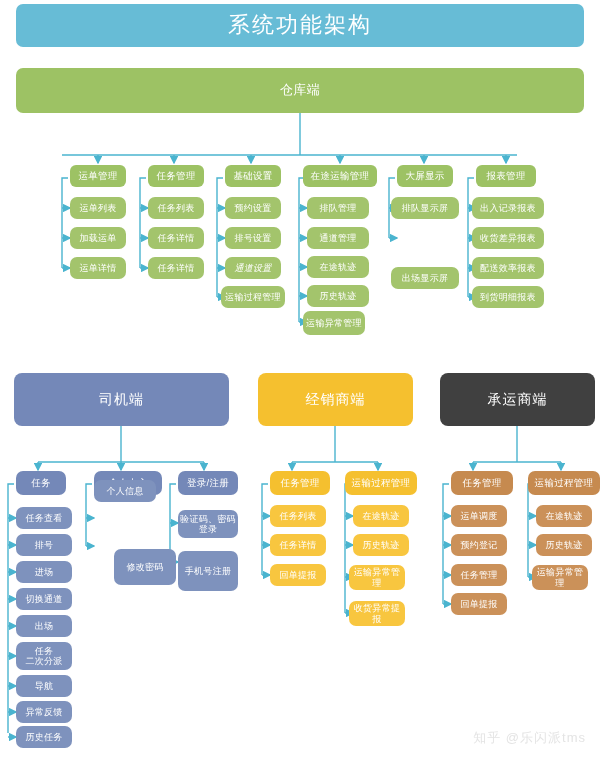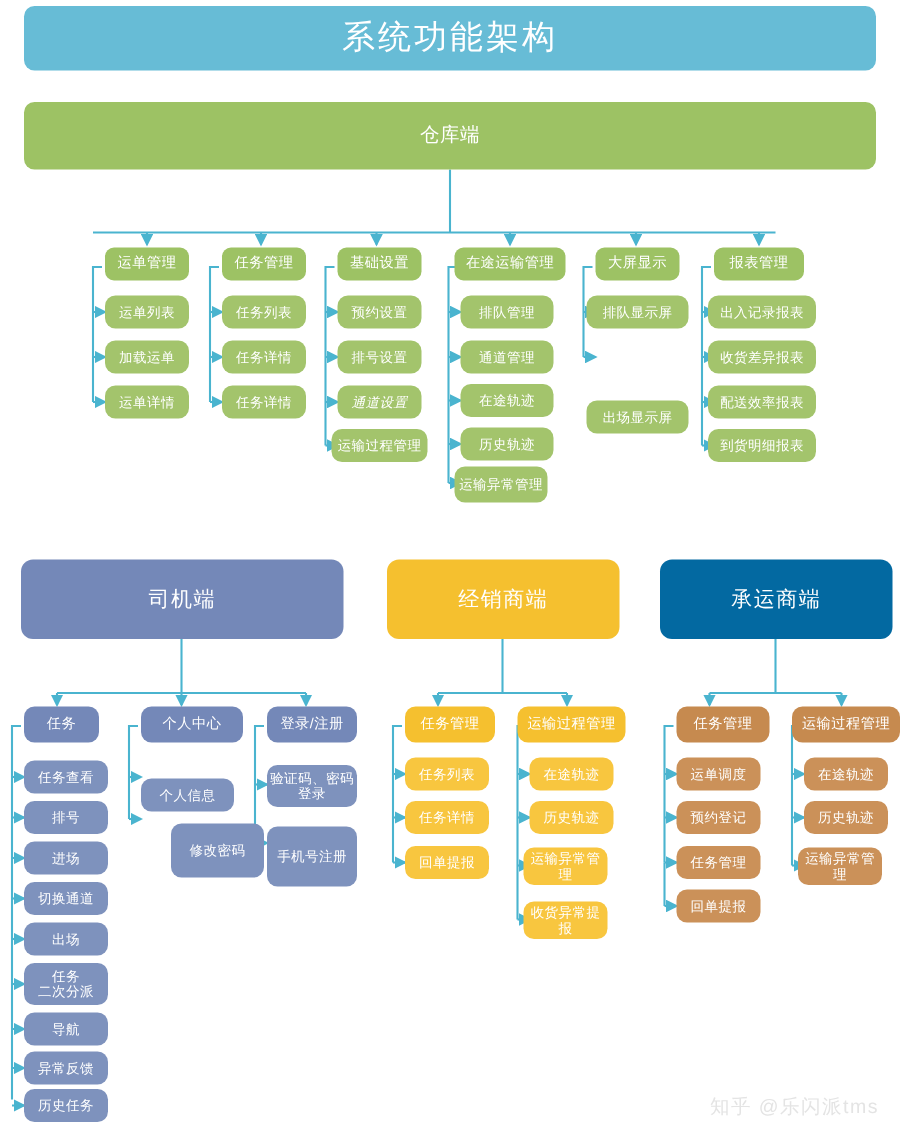--- a/index.html
+++ b/index.html
@@ -42,24 +42,25 @@
   .d-parent{background:#7488b8;font-size:9.5px;border-radius:7px;}
   .d-child{background:#7e92bd;font-size:9px;border-radius:7px;}
   .o-parent{background:#f5c02f;font-size:9.5px;border-radius:7px;}
   .o-child{background:#f8c63f;font-size:9px;border-radius:7px;}
   .c-parent{background:#c68a4f;font-size:9.5px;border-radius:7px;}
   .c-child{background:#cb9159;font-size:9px;border-radius:7px;}
   .sec-head{
     border-radius:8px;
     font-size:14px;
     letter-spacing:1px;
+    font-family:Liberation Serif, serif;
   }
   .head-driver{left:14px;top:373px;width:215px;height:53px;background:#7488b8;}
   .head-dist{left:258px;top:373px;width:155px;height:53px;background:#f5c02f;}
-  .head-carrier{left:440px;top:373px;width:155px;height:53px;background:#0369a1;}
+  .head-carrier{left:440px;top:373px;width:155px;height:53px;background:#404040;}
   .wm{
     position:absolute;right:14px;bottom:12px;
     color:#e4e4e4;font-size:13px;letter-spacing:1px;
     user-select:none;
   }
   svg.lines{position:absolute;left:0;top:0;width:600px;height:759px;pointer-events:none;}
 </style>
 </head>
 <body>
 
@@ -214,21 +215,21 @@
   <div class="box d-child" style="left:16px;top:561px;width:56px;height:22px;">进场</div>
   <div class="box d-child" style="left:16px;top:588px;width:56px;height:22px;">切换通道</div>
   <div class="box d-child" style="left:16px;top:615px;width:56px;height:22px;">出场</div>
   <div class="box d-child" style="left:16px;top:642px;width:56px;height:28px;white-space:pre-line;">任务
 二次分派</div>
   <div class="box d-child" style="left:16px;top:675px;width:56px;height:22px;">导航</div>
   <div class="box d-child" style="left:16px;top:701px;width:56px;height:22px;">异常反馈</div>
   <div class="box d-child" style="left:16px;top:726px;width:56px;height:22px;">历史任务</div>
 
   <div class="box d-parent" style="left:94px;top:471px;width:68px;height:24px;">个人中心</div>
-  <div class="box d-child" style="left:94px;top:519px;width:62px;height:22px;">个人信息</div>
+  <div class="box d-child" style="left:94px;top:480px;width:62px;height:22px;">个人信息</div>
   <div class="box d-child" style="left:94px;top:549px;width:62px;height:36px;margin-left:20px;">修改密码</div>
 
   <div class="box d-parent" style="left:178px;top:471px;width:60px;height:24px;">登录/注册</div>
   <div class="box d-child" style="left:178px;top:510px;width:60px;height:28px;">验证码、密码登录</div>
   <div class="box d-child" style="left:178px;top:551px;width:60px;height:40px;">手机号注册</div>
 
   <div class="box o-parent" style="left:270px;top:471px;width:60px;height:24px;">任务管理</div>
   <div class="box o-child" style="left:270px;top:505px;width:56px;height:22px;">任务列表</div>
   <div class="box o-child" style="left:270px;top:534px;width:56px;height:22px;">任务详情</div>
   <div class="box o-child" style="left:270px;top:564px;width:56px;height:22px;">回单提报</div>

